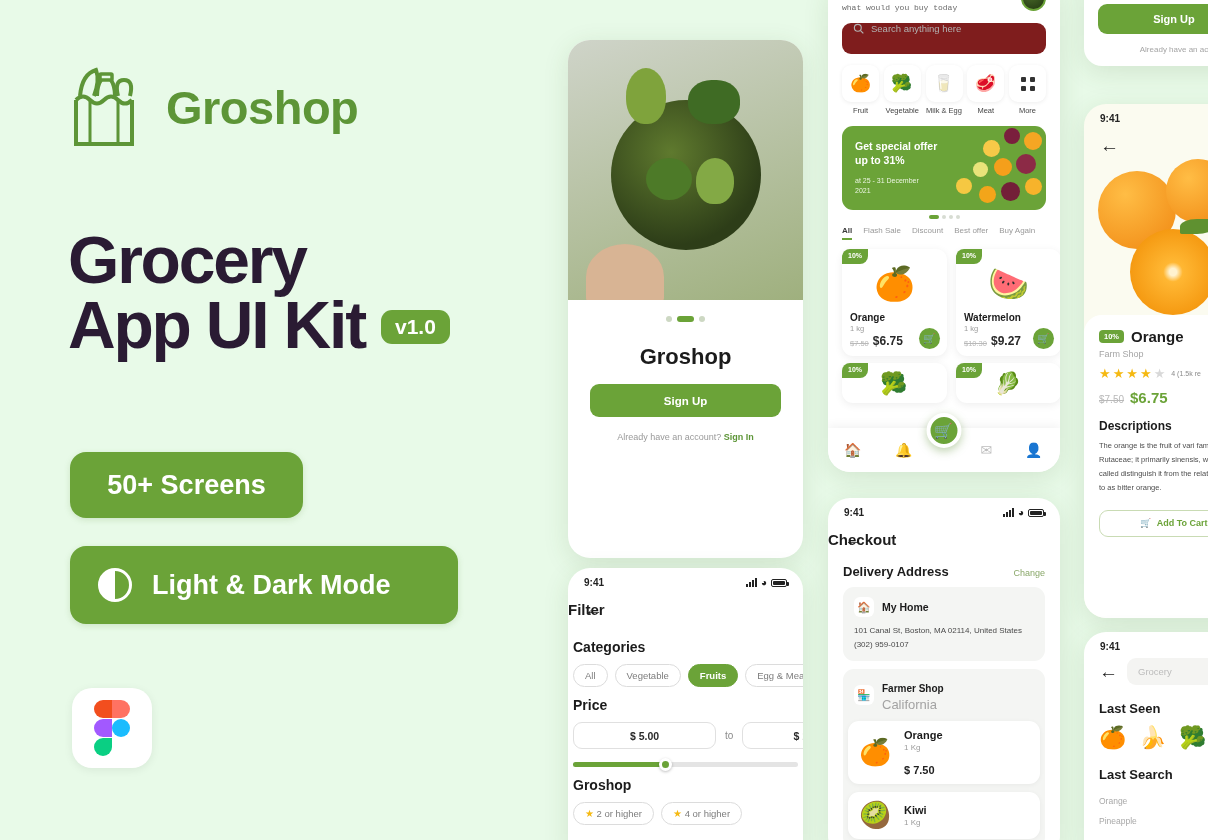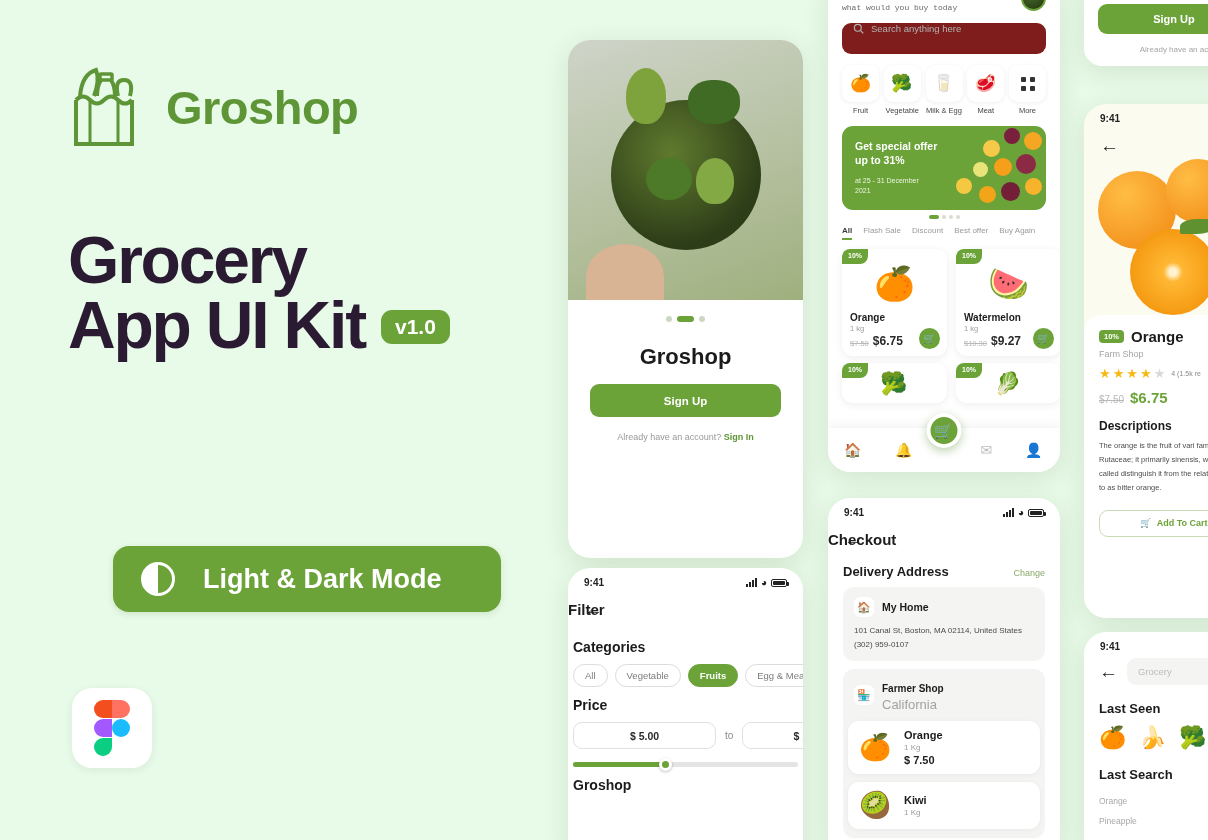--- a/index.html
+++ b/index.html
@@ -27,21 +27,21 @@
     font-weight:bold; padding:7px 14px; border-radius:11px; vertical-align:14px;
     margin-left:16px; letter-spacing:0px;
   }
 
   .pill {
     background:#6ba338; color:#fff; border-radius:16px;
     display:flex; align-items:center; font-weight:bold;
     box-shadow:0 2px 6px rgba(90,140,50,0.18);
   }
   .pill-screens { position:absolute; left:70px; top:452px; width:233px; height:66px; justify-content:center; font-size:27px; }
-  .pill-mode { position:absolute; left:70px; top:546px; width:388px; height:66px; padding-left:28px; gap:28px; font-size:27px;margin-left:43px; }
+  .pill-mode { position:absolute; left:70px; top:546px; width:388px; height:78px; padding-left:28px; gap:20px; font-size:27px; }
   .halfcircle {
     width:34px; height:34px; border-radius:50%;
     background:linear-gradient(90deg,#fff 50%, #6ba338 50%);
     border:3px solid #fff; flex:none;
   }
 
   .figma-card {
     position:absolute; left:72px; top:688px; width:80px; height:80px;
     background:#fff; border-radius:20px; box-shadow:0 2px 10px rgba(0,0,0,0.07);
     display:flex; align-items:center; justify-content:center;
@@ -199,21 +199,21 @@
   .shop-row { display:flex; align-items:center; gap:8px; padding:9px 11px; }
   .shop-n { font-size:10px; font-weight:bold; color:#1b1b1b; }
   .shop-s { font-size:13px; color:#a3a3a3; margin-top:1px; }
   .item {
     background:#fff; border-radius:11px; margin:0 5px 8px; padding:8px 10px;
     display:flex; gap:10px; align-items:center; box-shadow:0 1px 5px rgba(0,0,0,0.05);
   }
   .item .ti { font-size:26px; width:36px; text-align:center; }
   .item .tn { font-size:11px; font-weight:bold; color:#1b1b1b; }
   .item .tq { font-size:8px; color:#9b9b9b; margin-top:2px; }
-  .item .tp { font-size:11px; font-weight:bold; color:#222; margin-top:2px; }
+  .item .tp { font-size:11px; font-weight:bold; color:#222; margin-top:12px; }
 
   
   #detail { left:1084px; top:104px; width:180px; height:514px; background:#fbfbf0; }
   .d-img { height:160px; position:relative; overflow:hidden; }
   .d-or { position:absolute; border-radius:50%; background:radial-gradient(circle at 35% 30%,#ffbd45,#f08711); }
   .d-body { padding:0 15px; background:#fff; border-radius:18px 18px 0 0; padding-top:13px; min-height:350px; }
   .d-title-row { display:flex; align-items:center; gap:7px; }
   .d-badge { background:#6ba338; color:#fff; font-size:7.5px; font-weight:bold; padding:2px 5px; border-radius:4px; }
   .d-title { font-size:15px; font-weight:bold; color:#1b1b1b; }
   .d-shop { font-size:9px; color:#a5a5a5; margin-top:4px; }
@@ -269,20 +269,23 @@
       <div class="logo-text">Groshop</div>
     </div>
 
     <div class="headline">
       <h1>
         <span>Grocery</span><br>
         <span>App UI Kit</span><span class="v-badge">v1.0</span>
       </h1>
     </div>
 
+    <div class="pill pill-screens">
+      <span>50+ Screens</span>
+    </div>
 
     <div class="pill pill-mode">
       <span class="halfcircle"></span>
       <span>Light &amp; Dark Mode</span>
     </div>
 
     <div class="figma-card">
       <svg width="38" height="56" viewBox="0 0 38 56">
         <path d="M10 0h9v18h-9a9 9 0 010-18z" fill="#f24e1e"></path>
         <path d="M19 0h9a9 9 0 010 18h-9z" fill="#ff7262"></path>
@@ -347,20 +350,24 @@
       <div class="price-row">
         <input class="price-in" value="$ 5.00" style="">
         <span class="to">to</span>
         <input class="price-in" value="$ 100.00" style="">
       </div>
       <div class="slider">
         <div class="fill"></div>
         <div class="knob"></div>
       </div>
       <div class="f-h">Groshop</div>
+      <div class="chips">
+        <span class="chip"><span class="star">★</span> <span>2 or higher</span></span>
+        <span class="chip"><span class="star">★</span> <span>4 or higher</span></span>
+      </div>
     </div>
   </div>
 
   <div class="phone" id="home">
     <div class="home-pad">
       <div class="hello-row">
         <div>
           <div class="hello">Hello Sharon</div>
           <div class="hello-sub">what would you buy today</div>
         </div>

